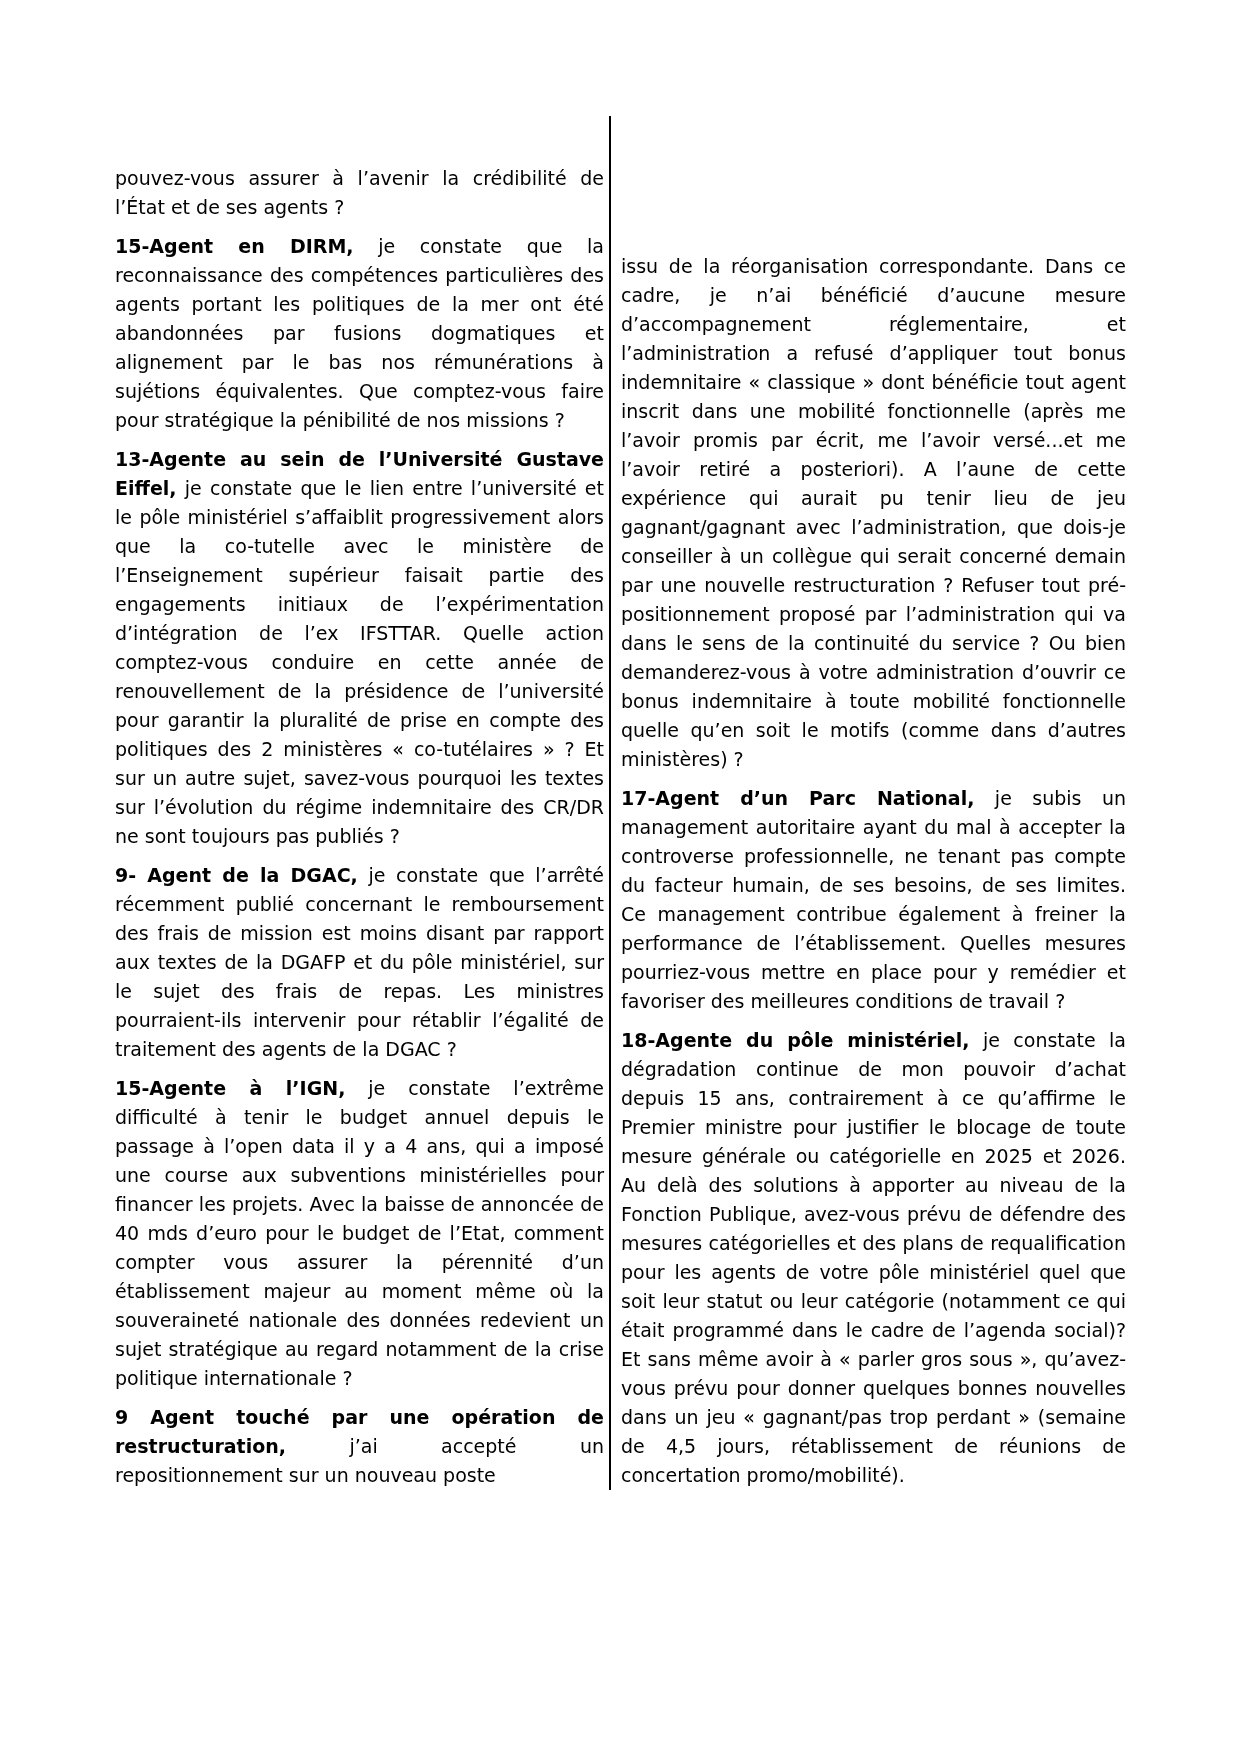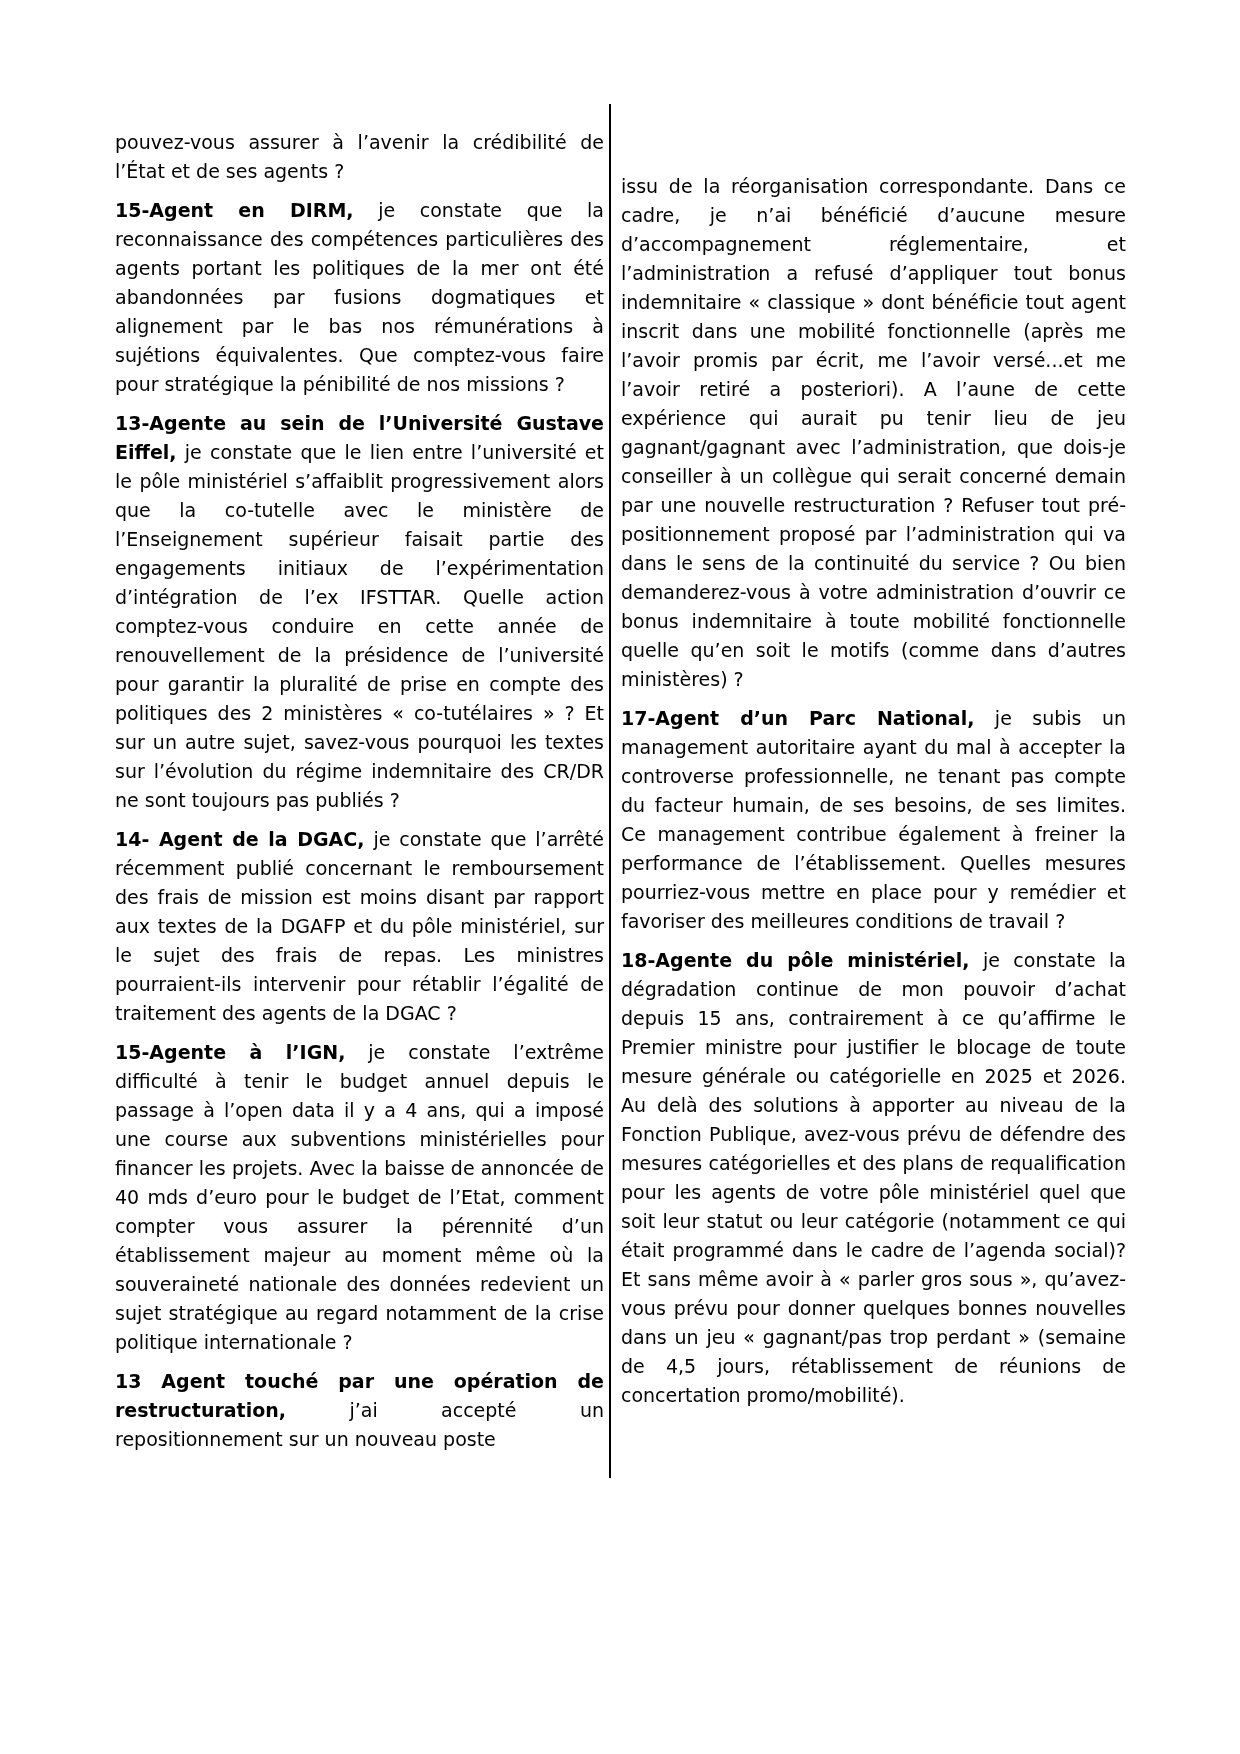--- a/index.html
+++ b/index.html
@@ -12,24 +12,24 @@
     width: 1240px;
     height: 1754px;
     background: #ffffff;
     overflow: hidden;
     font-family: "DejaVu Sans", "Liberation Sans", sans-serif;
     color: #000000;
   }
   .content {
     position: absolute;
     left: 115px;
-    top: 104px;
+    top: 116px;
     width: 1012px;
     display: flex;
-    align-items: center;
+    align-items: flex-end;
   }
   .col {
     display: block;
   }
   .col-left {
     width: 489px;
     margin-right: 5px;
   }
   .col-right {
     width: 505px;
@@ -58,23 +58,23 @@
 </head>
 <body>
 
 <div class="page">
   <div class="content">
 
     <div class="col col-left">
       <p class="para"><span>pouvez-vous assurer à l’avenir la crédibilité de l’État et de ses agents ?</span></p>
       <p class="para"><span class="lead">15-Agent en DIRM,</span><span> je constate que la reconnaissance des compétences particulières des agents portant les politiques de la mer ont été abandonnées par fusions dogmatiques et alignement par le bas nos rémunérations à sujétions équivalentes. Que comptez-vous faire pour stratégique la pénibilité de nos missions ?</span></p>
       <p class="para"><span class="lead">13-Agente au sein de l’Université Gustave Eiffel,</span><span> je constate que le lien entre l’université et le pôle ministériel s’affaiblit progressivement alors que la co-tutelle avec le ministère de l’Enseignement supérieur faisait partie des engagements initiaux de l’expérimentation d’intégration de l’ex IFSTTAR. Quelle action comptez-vous conduire en cette année de renouvellement de la présidence de l’université pour garantir la pluralité de prise en compte des politiques des 2 ministères « co-tutélaires » ? Et sur un autre sujet, savez-vous pourquoi les textes sur l’évolution du régime indemnitaire des CR/DR ne sont toujours pas publiés ?</span></p>
-      <p class="para"><span class="lead">14- Agent de la DGAC,</span><span> je constate que l’arrêté récemment publié concernant le remboursement des frais de mission est moins disant par rapport aux textes de la DGAFP et du pôle ministériel, sur le sujet des frais de repas. Les ministres pourraient-ils intervenir pour rétablir l’égalité de traitement des agents de la DGAC ?</span></p>
+      <p class="para"><span class="lead">9- Agent de la DGAC,</span><span> je constate que l’arrêté récemment publié concernant le remboursement des frais de mission est moins disant par rapport aux textes de la DGAFP et du pôle ministériel, sur le sujet des frais de repas. Les ministres pourraient-ils intervenir pour rétablir l’égalité de traitement des agents de la DGAC ?</span></p>
       <p class="para"><span class="lead">15-Agente à l’IGN,</span><span> je constate l’extrême difficulté à tenir le budget annuel depuis le passage à l’open data il y a 4 ans, qui a imposé une course aux subventions ministérielles pour financer les projets. Avec la baisse de annoncée de 40 mds d’euro pour le budget de l’Etat, comment compter vous assurer la pérennité d’un établissement majeur au moment même où la souveraineté nationale des données redevient un sujet stratégique au regard notamment de la crise politique internationale ?</span></p>
-      <p class="para"><span class="lead">13 Agent touché par une opération de restructuration,</span><span> j’ai accepté un repositionnement sur un nouveau poste</span></p>
+      <p class="para"><span class="lead">9 Agent touché par une opération de restructuration,</span><span> j’ai accepté un repositionnement sur un nouveau poste</span></p>
     </div>
 
     <div class="divider"></div>
 
     <div class="col col-right">
       <p class="para"><span>issu de la réorganisation correspondante. Dans ce cadre, je n’ai bénéficié d’aucune mesure d’accompagnement réglementaire, et l’administration a refusé d’appliquer tout bonus indemnitaire « classique » dont bénéficie tout agent inscrit dans une mobilité fonctionnelle (après me l’avoir promis par écrit, me l’avoir versé...et me l’avoir retiré a posteriori). A l’aune de cette expérience qui aurait pu tenir lieu de jeu gagnant/gagnant avec l’administration, que dois-je conseiller à un collègue qui serait concerné demain par une nouvelle restructuration ? Refuser tout pré-positionnement proposé par l’administration qui va dans le sens de la continuité du service ? Ou bien demanderez-vous à votre administration d’ouvrir ce bonus indemnitaire à toute mobilité fonctionnelle quelle qu’en soit le motifs (comme dans d’autres ministères) ?</span></p>
       <p class="para"><span class="lead">17-Agent d’un Parc National,</span><span> je subis un management autoritaire ayant du mal à accepter la controverse professionnelle, ne tenant pas compte du facteur humain, de ses besoins, de ses limites. Ce management contribue également à freiner la performance de l’établissement. Quelles mesures pourriez-vous mettre en place pour y remédier et favoriser des meilleures conditions de travail ?</span></p>
       <p class="para"><span class="lead">18-Agente du pôle ministériel,</span><span> je constate la dégradation continue de mon pouvoir d’achat depuis 15 ans, contrairement à ce qu’affirme le Premier ministre pour justifier le blocage de toute mesure générale ou catégorielle en 2025 et 2026. Au delà des solutions à apporter au niveau de la Fonction Publique, avez-vous prévu de défendre des mesures catégorielles et des plans de requalification pour les agents de votre pôle ministériel quel que soit leur statut ou leur catégorie (notamment ce qui était programmé dans le cadre de l’agenda social)? Et sans même avoir à « parler gros sous », qu’avez-vous prévu pour donner quelques bonnes nouvelles dans un jeu « gagnant/pas trop perdant » (semaine de 4,5 jours, rétablissement de réunions de concertation promo/mobilité).</span></p>
     </div>
 

